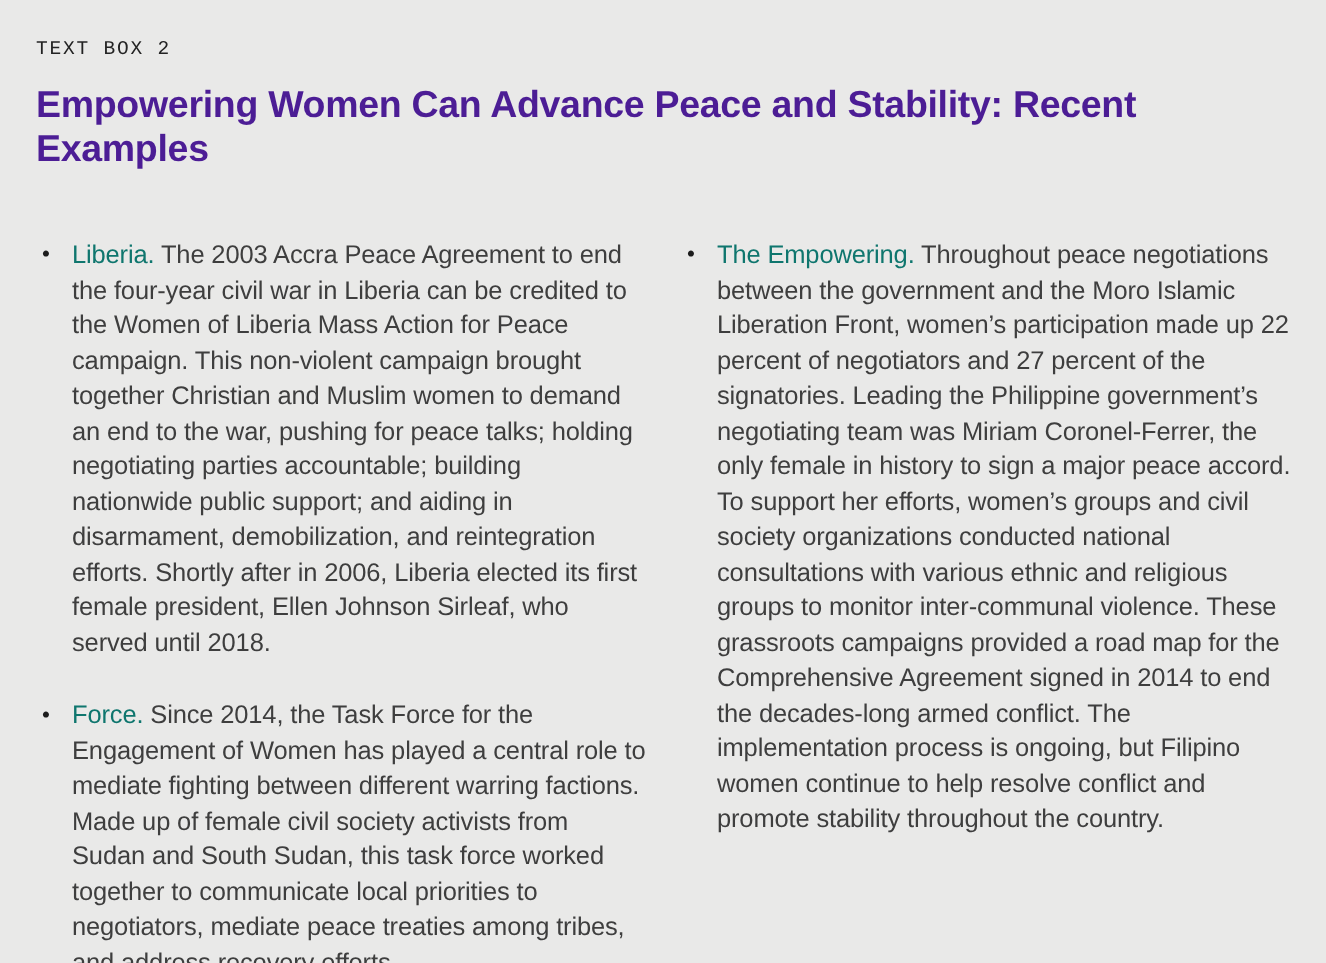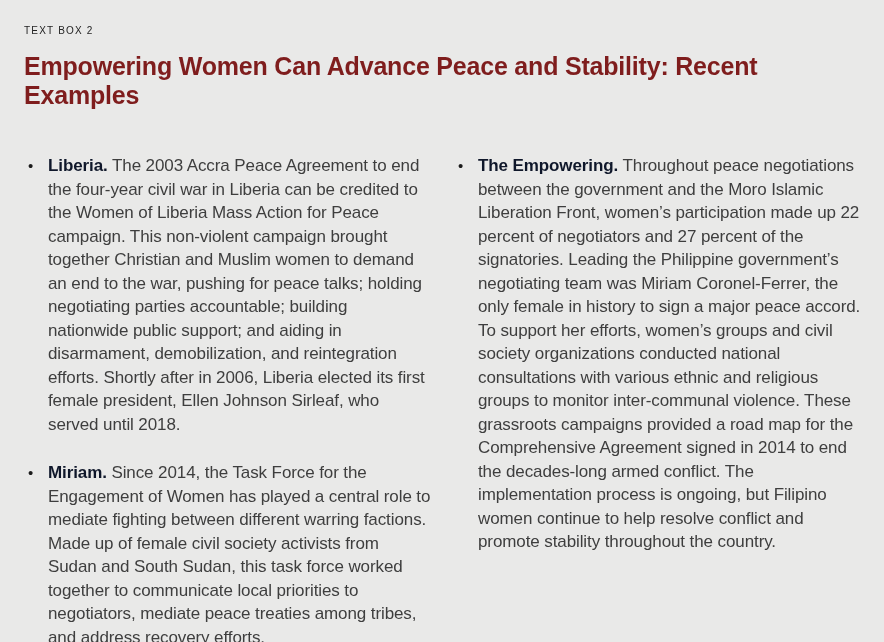--- a/index.html
+++ b/index.html
@@ -11,32 +11,33 @@
     font-family: "Liberation Sans", sans-serif;
     -webkit-font-smoothing: antialiased;
   }
   .page {
     box-sizing: border-box;
     width: 884px;
     height: 642px;
     padding: 25px 22px 0 24px;
   }
   .kicker {
-    font-size: 10px;
+    font-size: 13px;
     letter-spacing: 1.2px;
     color: #232323;
     font-weight: 400;
+    font-family: Liberation Mono, monospace;
   }
   .title {
     margin: 16px 0 0 0;
     font-size: 25px;
     line-height: 29px;
     font-weight: 800;
     letter-spacing: -0.2px;
-    color: #7f1d1d;
+    color: #4c1d95;
   }
   .columns {
     display: flex;
     gap: 26px;
     margin-top: 44px;
     padding-left: 4px;
   }
   .col { flex: 1; min-width: 0; }
   .bullet-item {
     display: flex;
@@ -54,22 +55,22 @@
     margin: 0;
     font-size: 17px;
     line-height: 23.5px;
     color: #3e3e3e;
     letter-spacing: -0.1px;
   }
   .continuation {
     margin: 0 0 25px 20px;
   }
   .lead {
-    font-weight: bold;
-    color: #0f172a;
+    font-weight: normal;
+    color: #0f766e;
   }
 </style>
 </head>
 <body>
 
 <div class="page">
 
   <div class="kicker">TEXT BOX 2</div>
 
   <h1 class="title">Empowering Women Can Advance Peace and Stability: Recent Examples</h1>
@@ -82,21 +83,21 @@
         <span class="bullet">•</span>
         <p class="item-text">
           <strong class="lead">Liberia.</strong>
           <span>The 2003 Accra Peace Agreement to end the four-year civil war in Liberia can be credited to the Women of Liberia Mass Action for Peace campaign. This non-violent campaign brought together Christian and Muslim women to demand an end to the war, pushing for peace talks; holding negotiating parties accountable; building nationwide public support; and aiding in disarmament, demobilization, and reintegration efforts. Shortly after in 2006, Liberia elected its first female president, Ellen Johnson Sirleaf, who served until 2018.</span>
         </p>
       </div>
 
       <div class="bullet-item">
         <span class="bullet">•</span>
         <p class="item-text">
-          <strong class="lead">Miriam.</strong>
+          <strong class="lead">Force.</strong>
           <span>Since 2014, the Task Force for the Engagement of Women has played a central role to mediate fighting between different warring factions. Made up of female civil society activists from Sudan and South Sudan, this task force worked together to communicate local priorities to negotiators, mediate peace treaties among tribes, and address recovery efforts.</span>
         </p>
       </div>
 
     </div>
 
     <div class="col">
 
 
       <div class="bullet-item">

